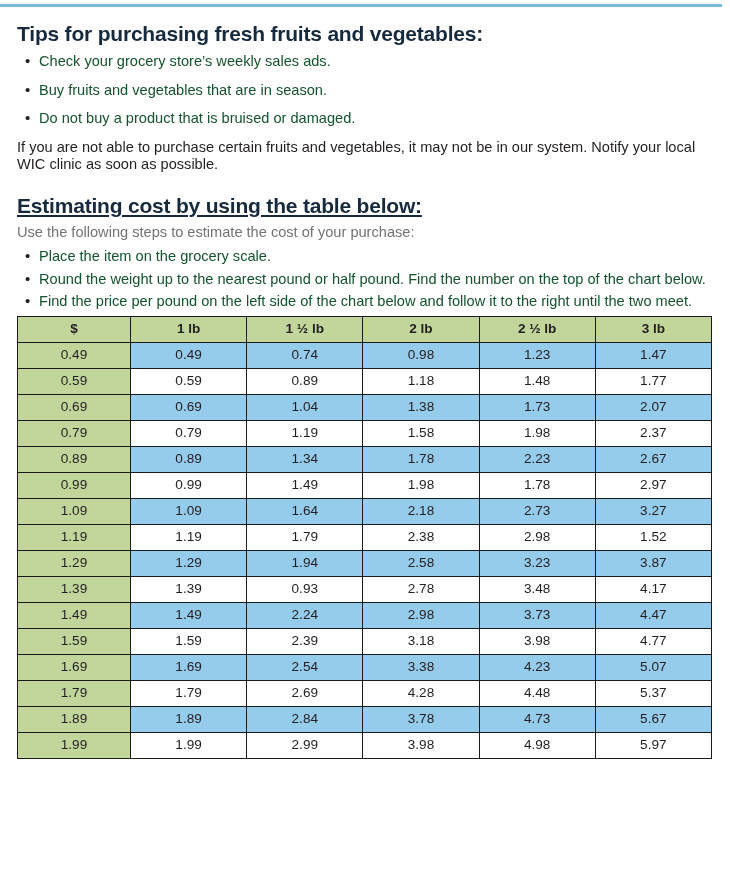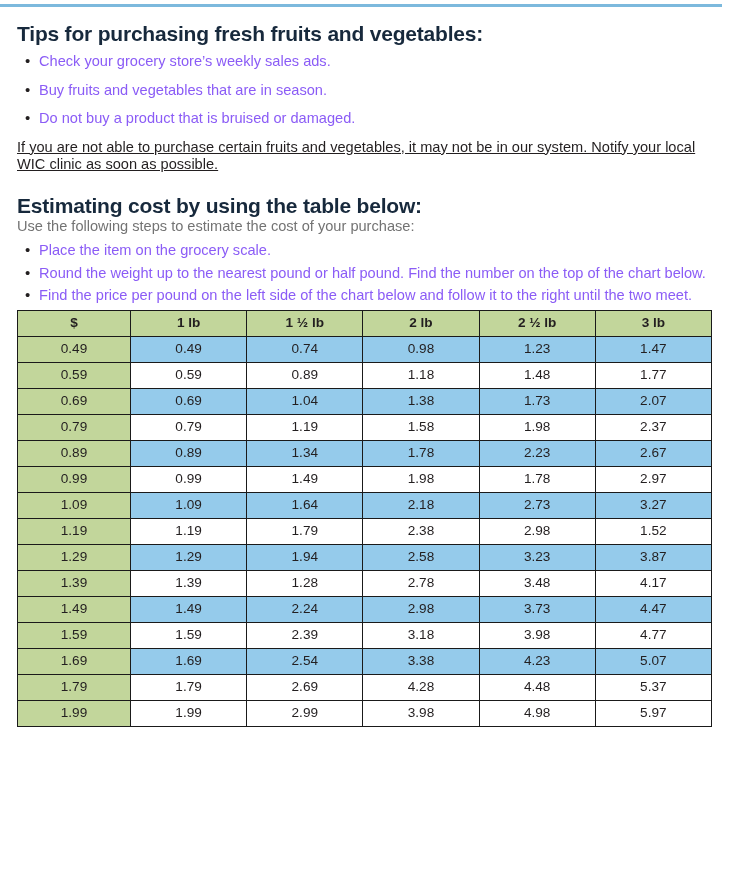--- a/index.html
+++ b/index.html
@@ -47,35 +47,36 @@
     font-size: 21px;
     font-weight: bold;
     color: #17293c;
     margin: 0 0 7px 0;
     letter-spacing: -0.2px;
     line-height: 1.15;
   }
 
   h1.section-title.second {
     margin-top: 20px;
-    margin-bottom: 0;
+    margin-bottom: 6px;
+    text-decoration: underline;
   }
 
   ul.bullets {
     list-style: none;
     margin: 0;
     padding: 0;
   }
 
   ul.bullets li {
     position: relative;
     padding-left: 22px;
     font-size: 14.6px;
     line-height: 1.2;
-    color: #8b5cf6;
+    color: #14532d;
     margin-bottom: 11px;
   }
 
   ul.bullets li::before {
     content: "\2022";
     position: absolute;
     left: 8px;
     top: -1px;
     font-size: 15px;
     color: #231f20;
@@ -83,21 +84,20 @@
 
   ul.bullets.tight li {
     margin-bottom: 5px;
   }
 
   p.para {
     font-size: 14.6px;
     line-height: 1.22;
     margin: 0;
     color: #231f20;
-    text-decoration: underline;
   }
 
   p.intro-para {
     margin: 11px 0 0 0;
   }
 
   p.lead {
     font-size: 14.6px;
     line-height: 1.22;
     margin: 0 0 6px 0;
@@ -270,21 +270,21 @@
             <td class="dollar-cell">1.29</td>
             <td class="val-cell">1.29</td>
             <td class="val-cell">1.94</td>
             <td class="val-cell">2.58</td>
             <td class="val-cell">3.23</td>
             <td class="val-cell">3.87</td>
           </tr>
           <tr class="row-white">
             <td class="dollar-cell">1.39</td>
             <td class="val-cell">1.39</td>
-            <td class="val-cell">1.28</td>
+            <td class="val-cell">0.93</td>
             <td class="val-cell">2.78</td>
             <td class="val-cell">3.48</td>
             <td class="val-cell">4.17</td>
           </tr>
           <tr class="row-blue">
             <td class="dollar-cell">1.49</td>
             <td class="val-cell">1.49</td>
             <td class="val-cell">2.24</td>
             <td class="val-cell">2.98</td>
             <td class="val-cell">3.73</td>
@@ -307,20 +307,28 @@
             <td class="val-cell">5.07</td>
           </tr>
           <tr class="row-white">
             <td class="dollar-cell">1.79</td>
             <td class="val-cell">1.79</td>
             <td class="val-cell">2.69</td>
             <td class="val-cell">4.28</td>
             <td class="val-cell">4.48</td>
             <td class="val-cell">5.37</td>
           </tr>
+          <tr class="row-blue">
+            <td class="dollar-cell">1.89</td>
+            <td class="val-cell">1.89</td>
+            <td class="val-cell">2.84</td>
+            <td class="val-cell">3.78</td>
+            <td class="val-cell">4.73</td>
+            <td class="val-cell">5.67</td>
+          </tr>
           <tr class="row-white">
             <td class="dollar-cell">1.99</td>
             <td class="val-cell">1.99</td>
             <td class="val-cell">2.99</td>
             <td class="val-cell">3.98</td>
             <td class="val-cell">4.98</td>
             <td class="val-cell">5.97</td>
           </tr>
         </tbody>
     </table>

